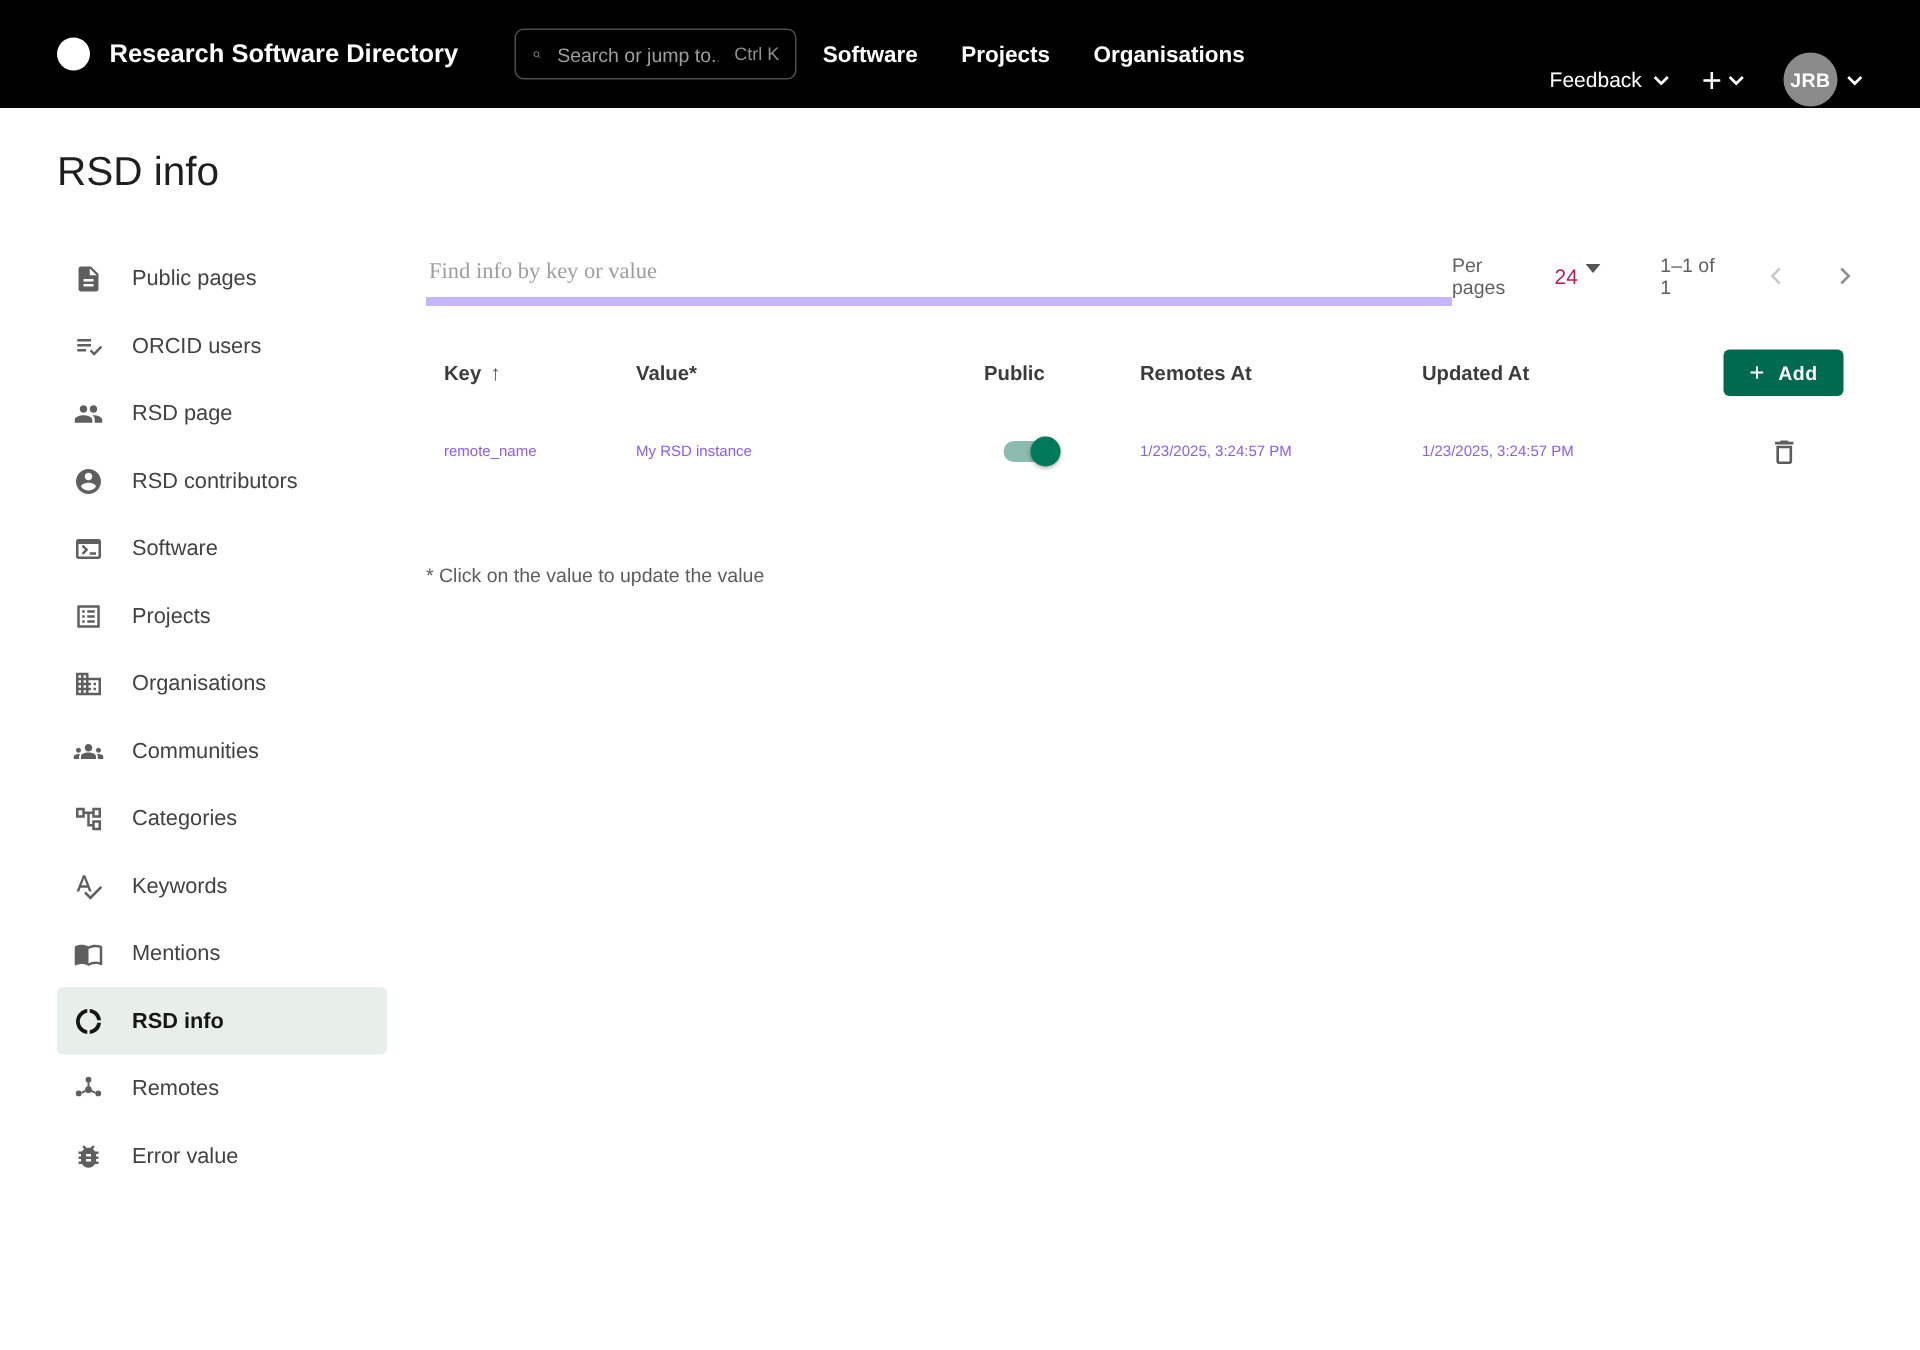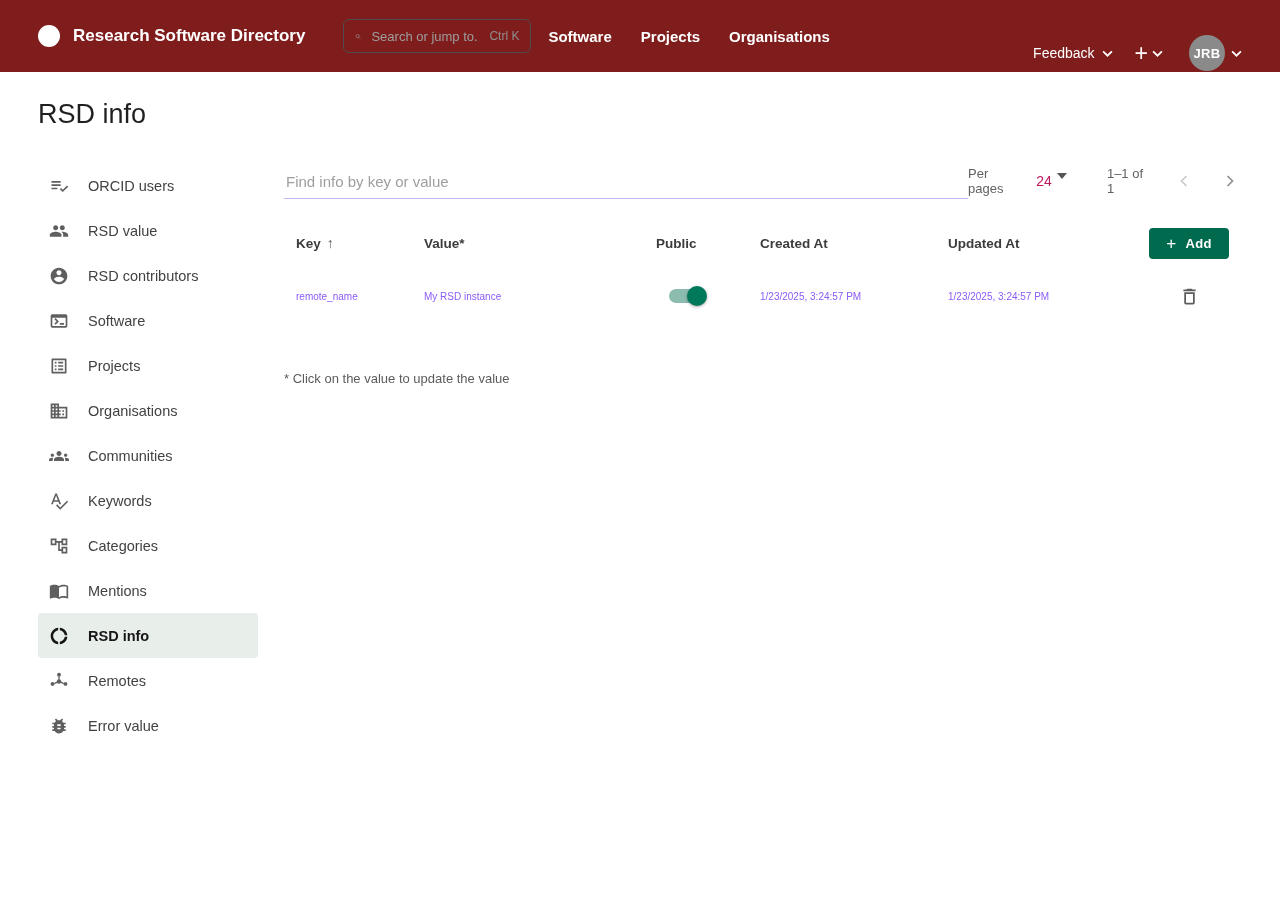--- a/index.html
+++ b/index.html
@@ -5,21 +5,21 @@
   * { box-sizing: border-box; }
   html,body { margin:0; padding:0; }
   body {
     width:1280px; height:900px;
     font-family:"Liberation Sans","DejaVu Sans",sans-serif;
     background:#ffffff; color:#212121; overflow:hidden;
   }
 
   
   .app-header {
-    height:72px; background:#7f1d1d; display:flex; align-items:center;
+    height:72px; background:#000000; display:flex; align-items:center;
     padding:0 38px; color:#fff;
   }
   .brand { display:flex; align-items:center; gap:13px; font-size:17px; font-weight:700; white-space:nowrap; }
   .logo-circle { width:22px; height:22px; border-radius:50%; background:#fff; flex:0 0 auto; }
   .global-search {
     display:flex; align-items:center; gap:8px; margin-left:38px;
     border:1px solid #4d4d4d; border-radius:6px; height:34px; padding:0 11px; width:188px;
   }
   .global-search input {
     background:transparent; border:none; outline:none; color:#ddd;
@@ -54,21 +54,21 @@
     border-radius:4px;
   }
   .side-item svg { fill:#5f5f5f; flex:0 0 auto; }
   .side-item.active { background:#e8eeea; color:#161616; font-weight:700; }
   .side-item.active svg { fill:#161616; }
 
   
   .main { flex:1; margin-left:26px; }
   .toolbar { display:flex; align-items:center; }
   .filter {
-    flex:0 0 684px; border-bottom:1px solid #c4b5fd; padding:9px 0 7px; display:flex;
+    flex:0 0 684px; border-bottom:6px solid #c4b5fd; padding:9px 0 7px; display:flex;font-family:Liberation Serif, serif;
   }
   .filter input {
     border:none; outline:none; width:100%; font-size:15px; font-family:inherit; color:#333;
   }
   .filter input::placeholder { color:#9e9e9e; }
   .toolbar-right { margin-left:auto; display:flex; align-items:center; gap:14px; color:#616161; font-size:13px; }
   .per-page-select {
     display:flex; gap:5px; font-size:14px; color:#be185d; cursor:pointer;
   }
   .pager-text { margin-left:26px; }
@@ -162,34 +162,40 @@
   </div>
 </header>
 
 <div class="page">
   <h1 class="page-title">RSD info</h1>
 
   <div class="layout">
 
     <aside class="sidebar">
 
+      <div class="side-item">
+        <svg width="20" height="20" viewBox="0 0 24 24">
+            <path d="M14 2H6c-1.1 0-2 .9-2 2v16c0 1.1.9 2 2 2h12c1.1 0 2-.9 2-2V8l-6-6zm2 16H8v-2h8v2zm0-4H8v-2h8v2zm-3-5V3.5L18.5 9H13z"></path>
+          </svg>
+        <span>Public pages</span>
+      </div>
 
 
       <div class="side-item">
         <svg width="20" height="20" viewBox="0 0 24 24">
             <path d="M3 6h11v2H3zm0 4h11v2H3zm0 4h7v2H3zm18.6-2.6-5.1 5.1-2.1-2.1-1.4 1.4 3.5 3.5 6.5-6.5z"></path>
           </svg>
         <span>ORCID users</span>
       </div>
 
       <div class="side-item">
         <svg width="20" height="20" viewBox="0 0 24 24">
             <path d="M16 11c1.66 0 2.99-1.34 2.99-3S17.66 5 16 5s-3 1.34-3 3 1.34 3 3 3zm-8 0c1.66 0 2.99-1.34 2.99-3S9.66 5 8 5 5 6.34 5 8s1.34 3 3 3zm0 2c-2.33 0-7 1.17-7 3.5V19h14v-2.5c0-2.33-4.67-3.5-7-3.5zm8 0c-.29 0-.62.02-.97.05 1.16.84 1.97 1.97 1.97 3.45V19h6v-2.5c0-2.33-4.67-3.5-7-3.5z"></path>
           </svg>
-        <span>RSD value</span>
+        <span>RSD page</span>
       </div>
 
       <div class="side-item">
         <svg width="20" height="20" viewBox="0 0 24 24">
             <path d="M12 2C6.48 2 2 6.48 2 12s4.48 10 10 10 10-4.48 10-10S17.52 2 12 2zm0 3c1.66 0 3 1.34 3 3s-1.34 3-3 3-3-1.34-3-3 1.34-3 3-3zm0 14.2c-2.5 0-4.71-1.28-6-3.22.03-1.99 4-3.08 6-3.08 1.99 0 5.97 1.09 6 3.08-1.29 1.94-3.5 3.22-6 3.22z"></path>
           </svg>
         <span>RSD contributors</span>
       </div>
 
       <div class="side-item">
@@ -215,30 +221,30 @@
 
       <div class="side-item">
         <svg width="20" height="20" viewBox="0 0 24 24">
             <path d="M12 12.75c1.63 0 3.07.39 4.24.9 1.08.48 1.76 1.56 1.76 2.73V18H6v-1.61c0-1.18.68-2.26 1.76-2.73 1.17-.52 2.61-.91 4.24-.91zM4 13c1.1 0 2-.9 2-2s-.9-2-2-2-2 .9-2 2 .9 2 2 2zm1.13 1.1c-.37-.06-.74-.1-1.13-.1-.99 0-1.93.21-2.78.58C.48 14.9 0 15.62 0 16.43V18h4.5v-1.61c0-.83.23-1.61.63-2.29zM20 13c1.1 0 2-.9 2-2s-.9-2-2-2-2 .9-2 2 .9 2 2 2zm4 3.43c0-.81-.48-1.53-1.22-1.85-.85-.37-1.79-.58-2.78-.58-.39 0-.76.04-1.13.1.4.68.63 1.46.63 2.29V18H24v-1.57zM12 6c1.66 0 3 1.34 3 3s-1.34 3-3 3-3-1.34-3-3 1.34-3 3-3z"></path>
           </svg>
         <span>Communities</span>
       </div>
 
       <div class="side-item">
         <svg width="20" height="20" viewBox="0 0 24 24">
+            <path d="M22 11V3h-7v3H9V3H2v8h7V8h2v10h4v3h7v-8h-7v3h-2V8h2v3h7zM7 9H4V5h3v4zm10 6h3v4h-3v-4zm0-10h3v4h-3V5z"></path>
+          </svg>
+        <span>Categories</span>
+      </div>
+
+      <div class="side-item">
+        <svg width="20" height="20" viewBox="0 0 24 24">
             <path d="M12.45 16h2.09L9.43 3H7.57L2.46 16h2.09l1.12-3h5.64l1.14 3zm-6.02-5L8.5 5.48 10.57 11H6.43zm15.16.59l-8.09 8.09L9.83 16l-1.41 1.41 5.09 5.09L23 13l-1.41-1.41z"></path>
           </svg>
         <span>Keywords</span>
-      </div>
-
-      <div class="side-item">
-        <svg width="20" height="20" viewBox="0 0 24 24">
-            <path d="M22 11V3h-7v3H9V3H2v8h7V8h2v10h4v3h7v-8h-7v3h-2V8h2v3h7zM7 9H4V5h3v4zm10 6h3v4h-3v-4zm0-10h3v4h-3V5z"></path>
-          </svg>
-        <span>Categories</span>
       </div>
 
       <div class="side-item">
         <svg width="20" height="20" viewBox="0 0 24 24">
             <path d="M21 5c-1.11-.35-2.33-.5-3.5-.5-1.95 0-4.05.4-5.5 1.5-1.45-1.1-3.55-1.5-5.5-1.5S2.45 4.9 1 6v14.65c0 .25.25.5.5.5.1 0 .15-.05.25-.05C3.1 20.45 5.05 20 6.5 20c1.95 0 4.05.4 5.5 1.5 1.35-.85 3.8-1.5 5.5-1.5 1.65 0 3.35.3 4.75 1.05.1.05.15.05.25.05.25 0 .5-.25.5-.5V6c-.6-.45-1.25-.75-2-1zm0 13.5c-1.1-.35-2.3-.5-3.5-.5-1.7 0-4.15.65-5.5 1.5V8c1.35-.85 3.8-1.5 5.5-1.5 1.2 0 2.4.15 3.5.5v11.5z"></path>
           </svg>
         <span>Mentions</span>
       </div>
 
       <div class="side-item active">
@@ -300,21 +306,21 @@
       </div>
 
       <div class="table-area">
         <div class="thead">
           <div class="key-head">
             <span>Key</span>
             <span class="sort-arrow">↑</span>
           </div>
           <div>Value*</div>
           <div>Public</div>
-          <div>Created At</div>
+          <div>Remotes At</div>
           <div>Updated At</div>
           <div class="add-cell">
             <button class="add-btn">
               <span class="plus">+</span>
               <span>Add</span>
             </button>
           </div>
         </div>
 
         <div class="trow">

